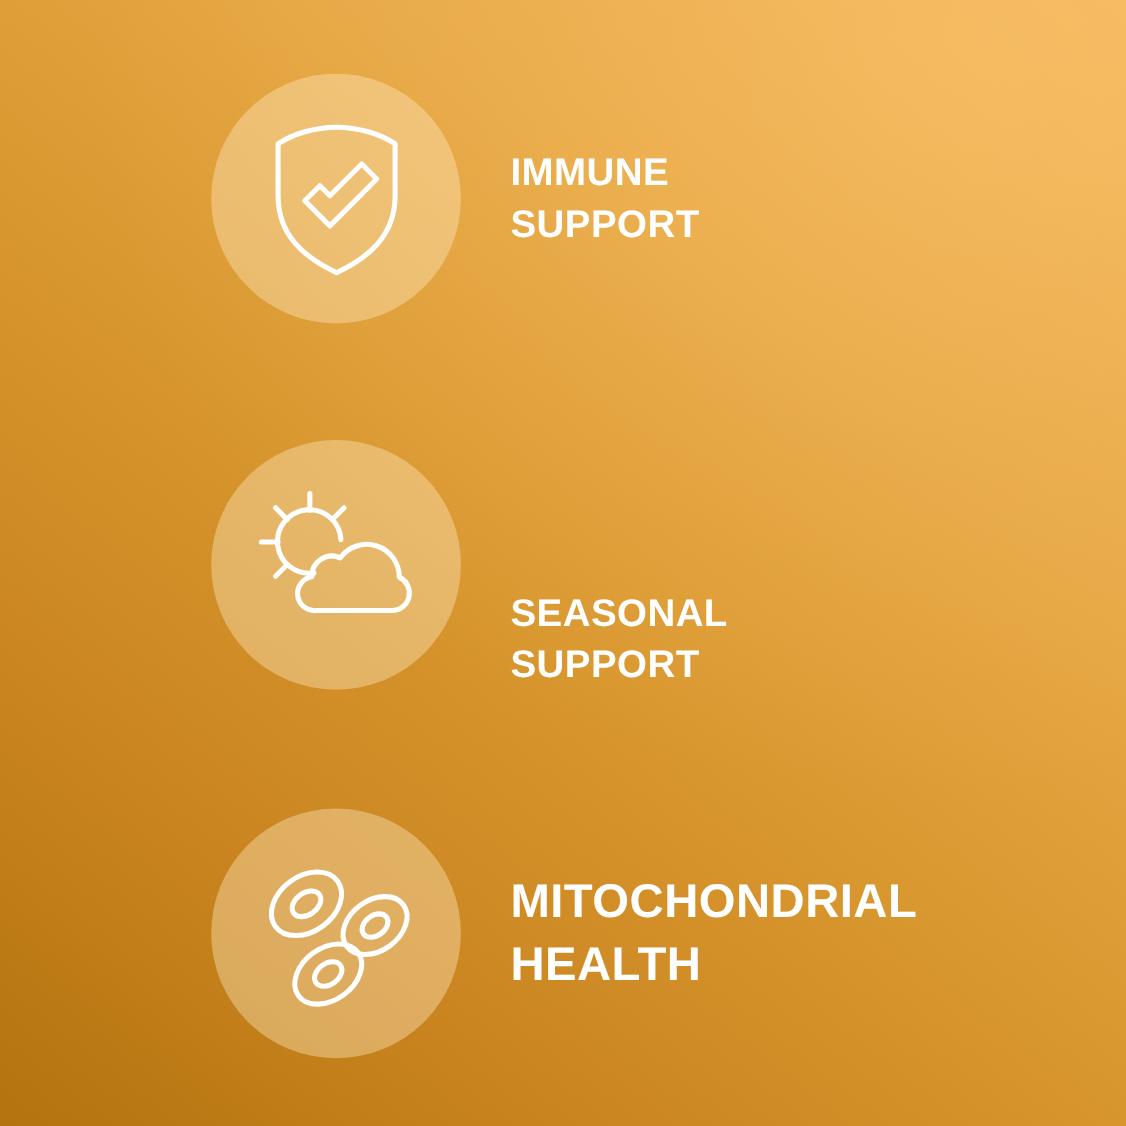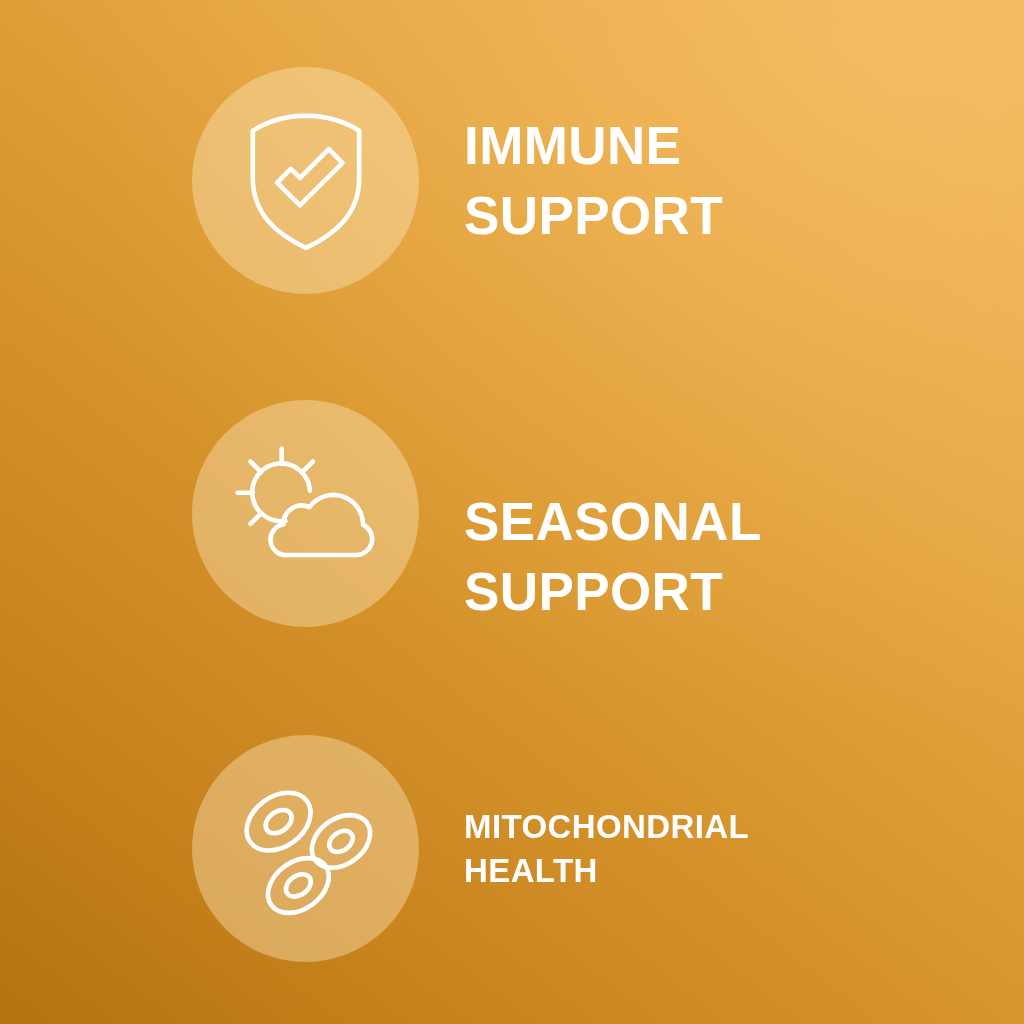--- a/index.html
+++ b/index.html
@@ -71,29 +71,29 @@
     stroke-linejoin: round;
     fill: none;
     vector-effect: non-scaling-stroke;
   }
 
   .benefit-label {
     margin-left: 45px;
     color: #ffffff;
     font-family: "Liberation Sans", sans-serif;
     font-weight: bold;
-    font-size: 53px;
+    font-size: 35px;
     line-height: 1.32;
     letter-spacing: 0.4px;
     text-transform: uppercase;
     white-space: pre-line;
     z-index: 2;
   }
 
-  #row-2 .benefit-label { font-size: 33px; }
+  #row-2 .benefit-label { font-size: 43px; }
 </style>
 </head>
 <body>
 
 <div id="panel">
 
   <div class="benefit-row" id="row-0">
     <div class="icon-disc">
       <span>
         <svg viewBox="0 0 100 100" aria-hidden="true">

